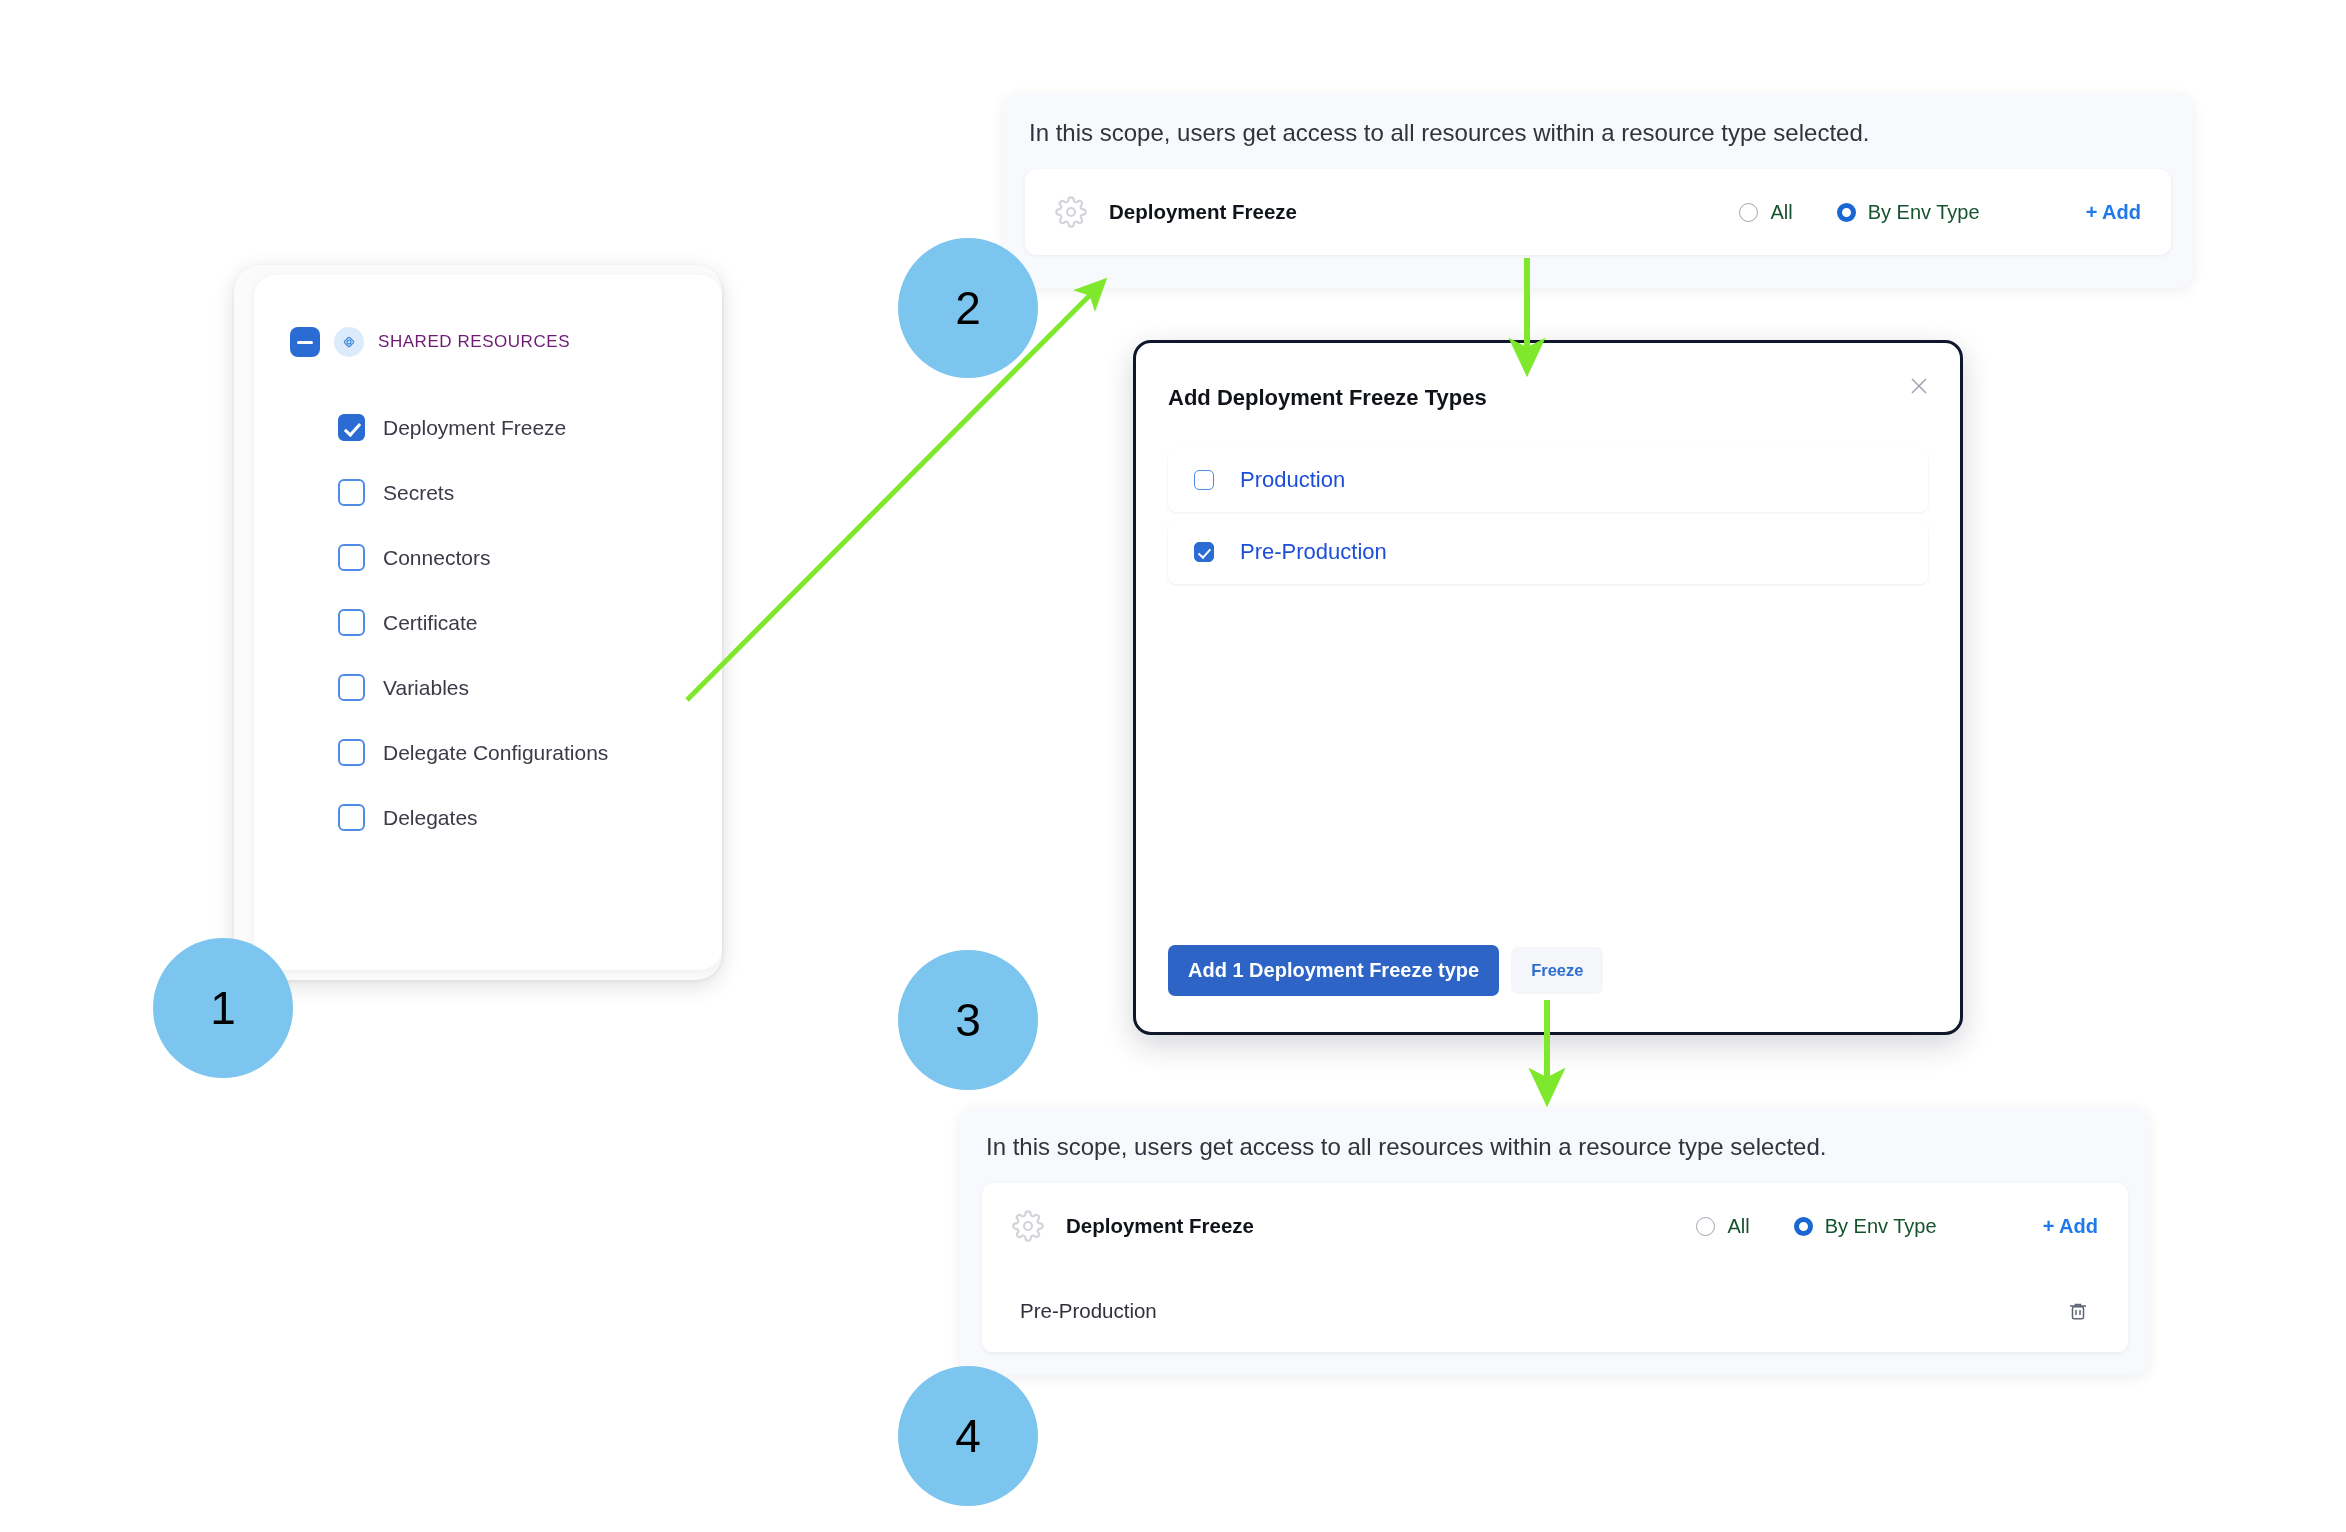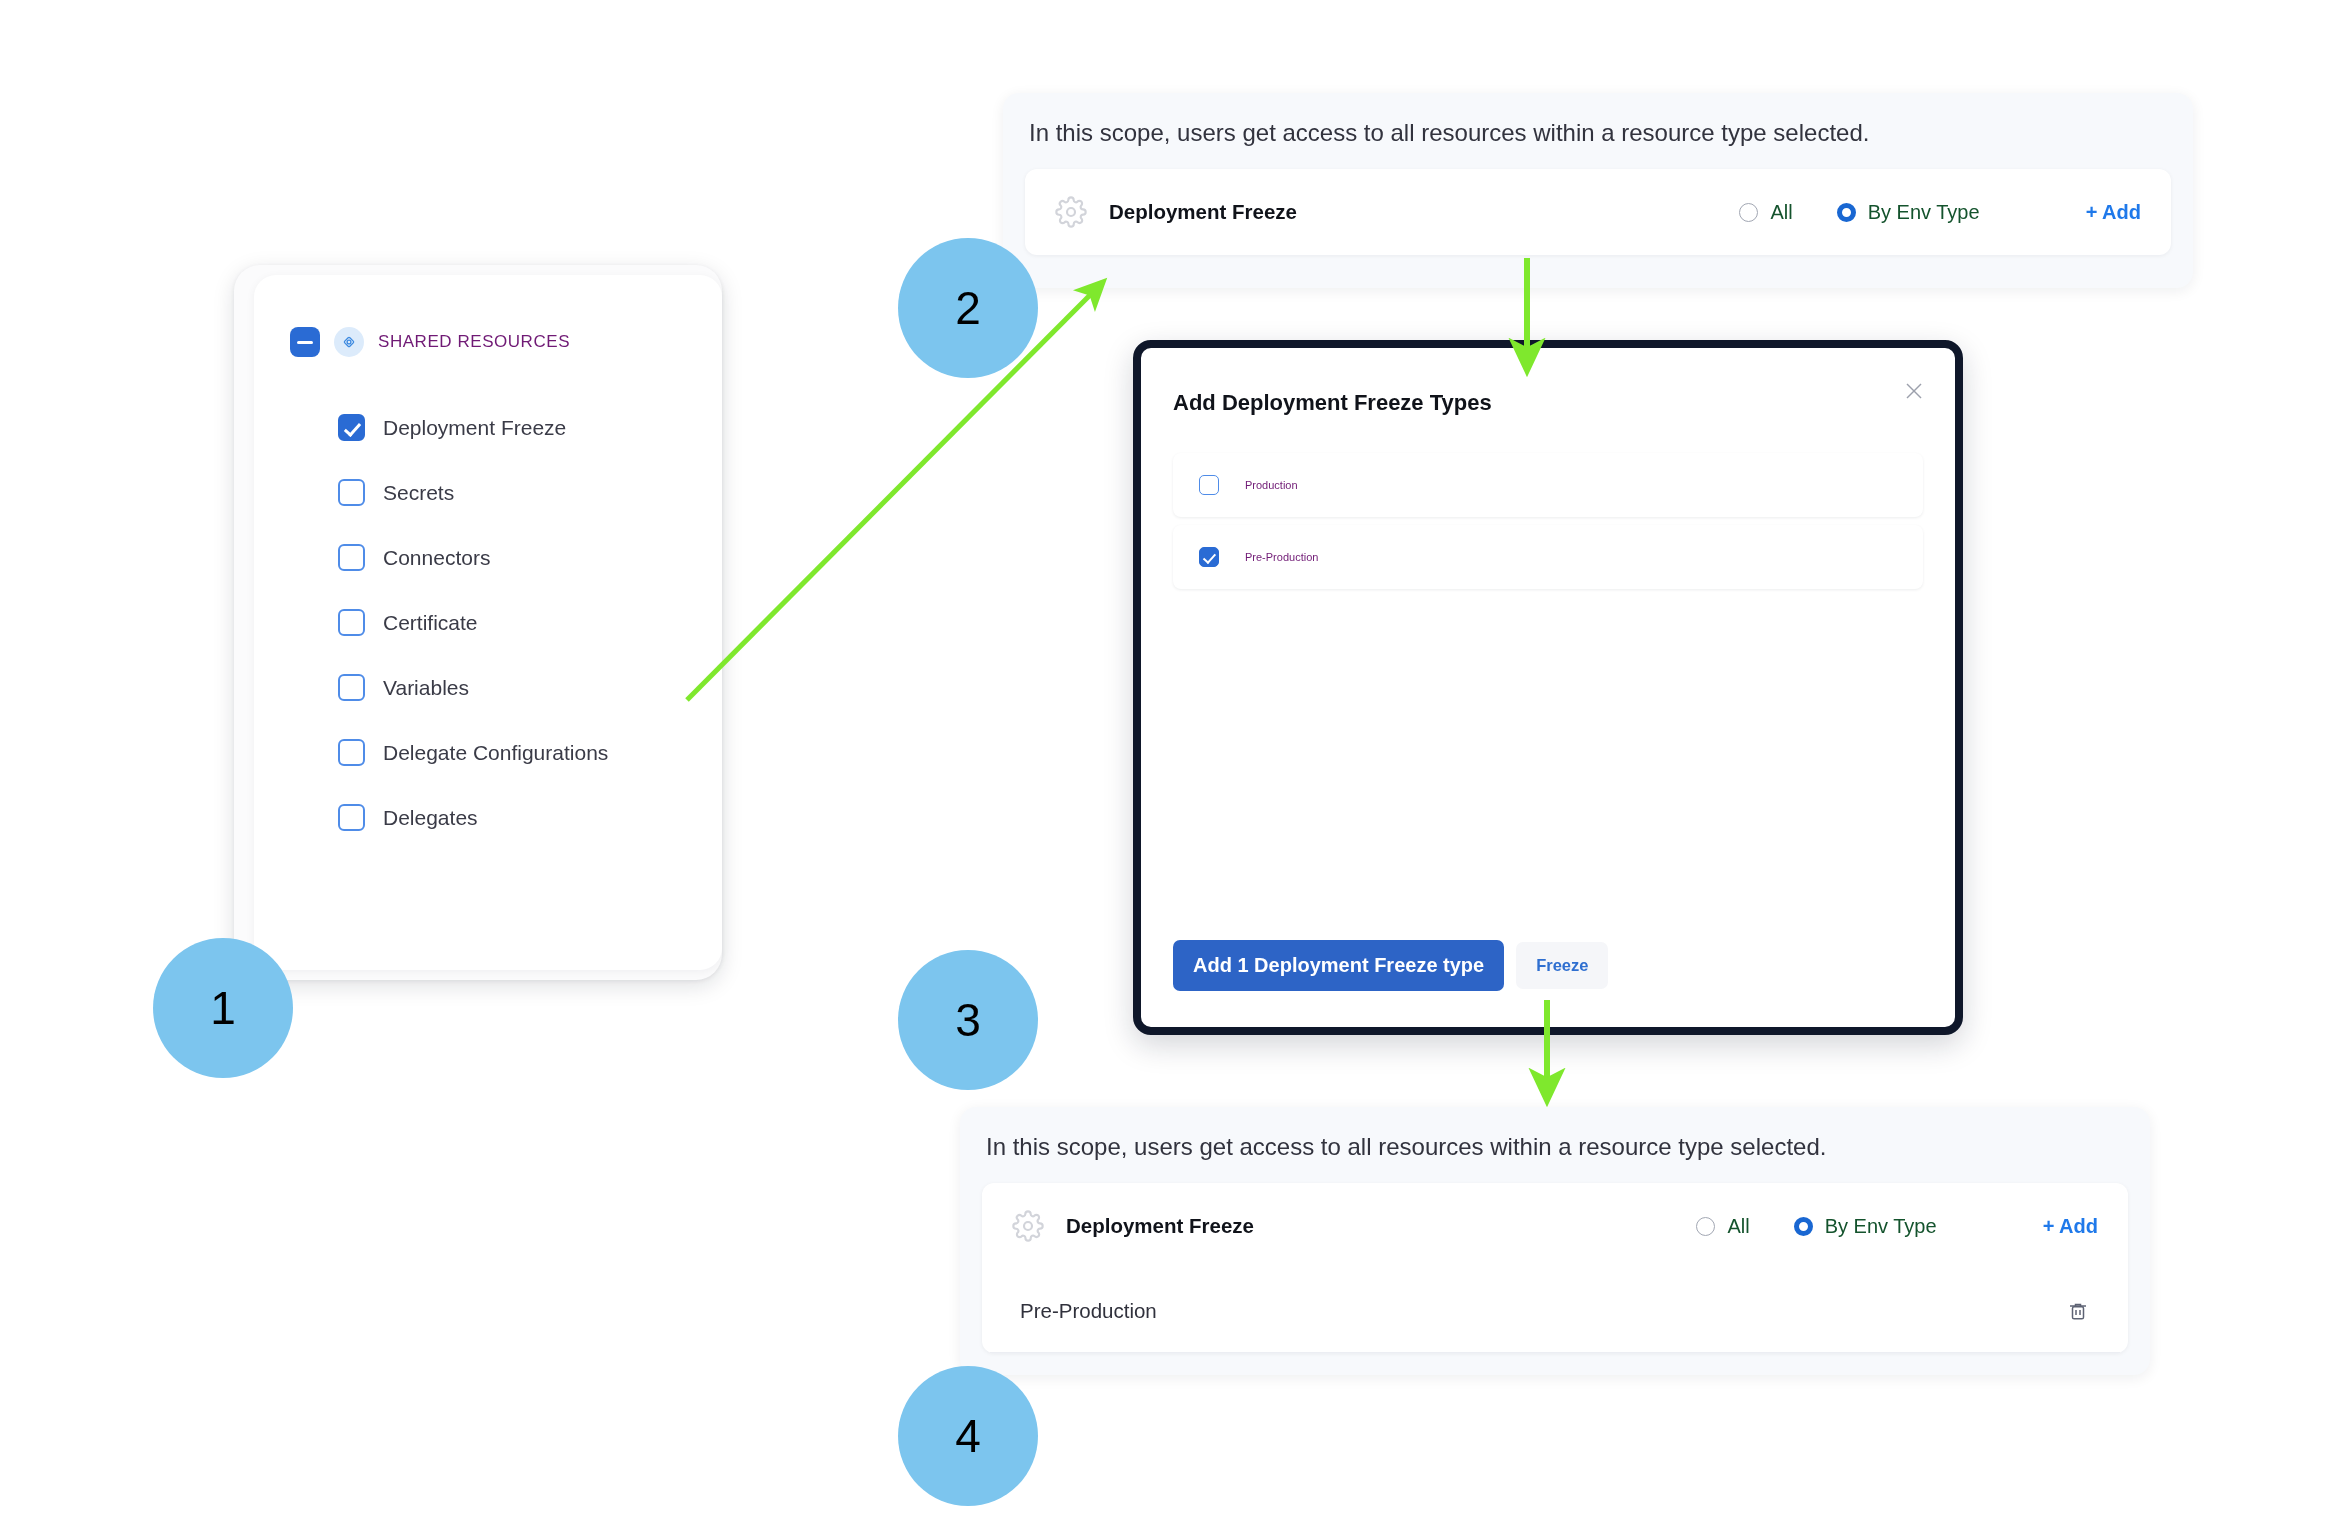--- a/index.html
+++ b/index.html
@@ -201,21 +201,21 @@
   .trash-ico { margin-left: auto; display:flex; }
 
   
   .modal {
     position: absolute;
     left: 1133px;
     top: 340px;
     width: 830px;
     height: 695px;
     background: #ffffff;
-    border: 8px solid #0f172a;
+    border: 3px solid #0f172a;
     border-radius: 18px;
     box-shadow: 0 10px 30px rgba(15,23,42,0.18);
   }
   .modal-title {
     position: absolute;
     left: 32px;
     top: 42px;
     font-size: 22px;
     font-weight: bold;
     color: #10131a;
@@ -262,22 +262,22 @@
   .cb-sm.checked::after {
     content: "";
     position: absolute;
     left: 6px; top: 2.5px;
     width: 4.5px; height: 10px;
     border: solid #ffffff;
     border-width: 0 2.4px 2.4px 0;
     transform: rotate(42deg);
   }
   .opt-label {
-    font-size: 11px;
-    color: #701a75;
+    font-size: 22px;
+    color: #1d4ed8;
     white-space: nowrap;
   }
   .modal-footer {
     position: absolute;
     left: 32px;
     bottom: 36px;
     display: flex;
     align-items: center;
     gap: 12px;
   }

